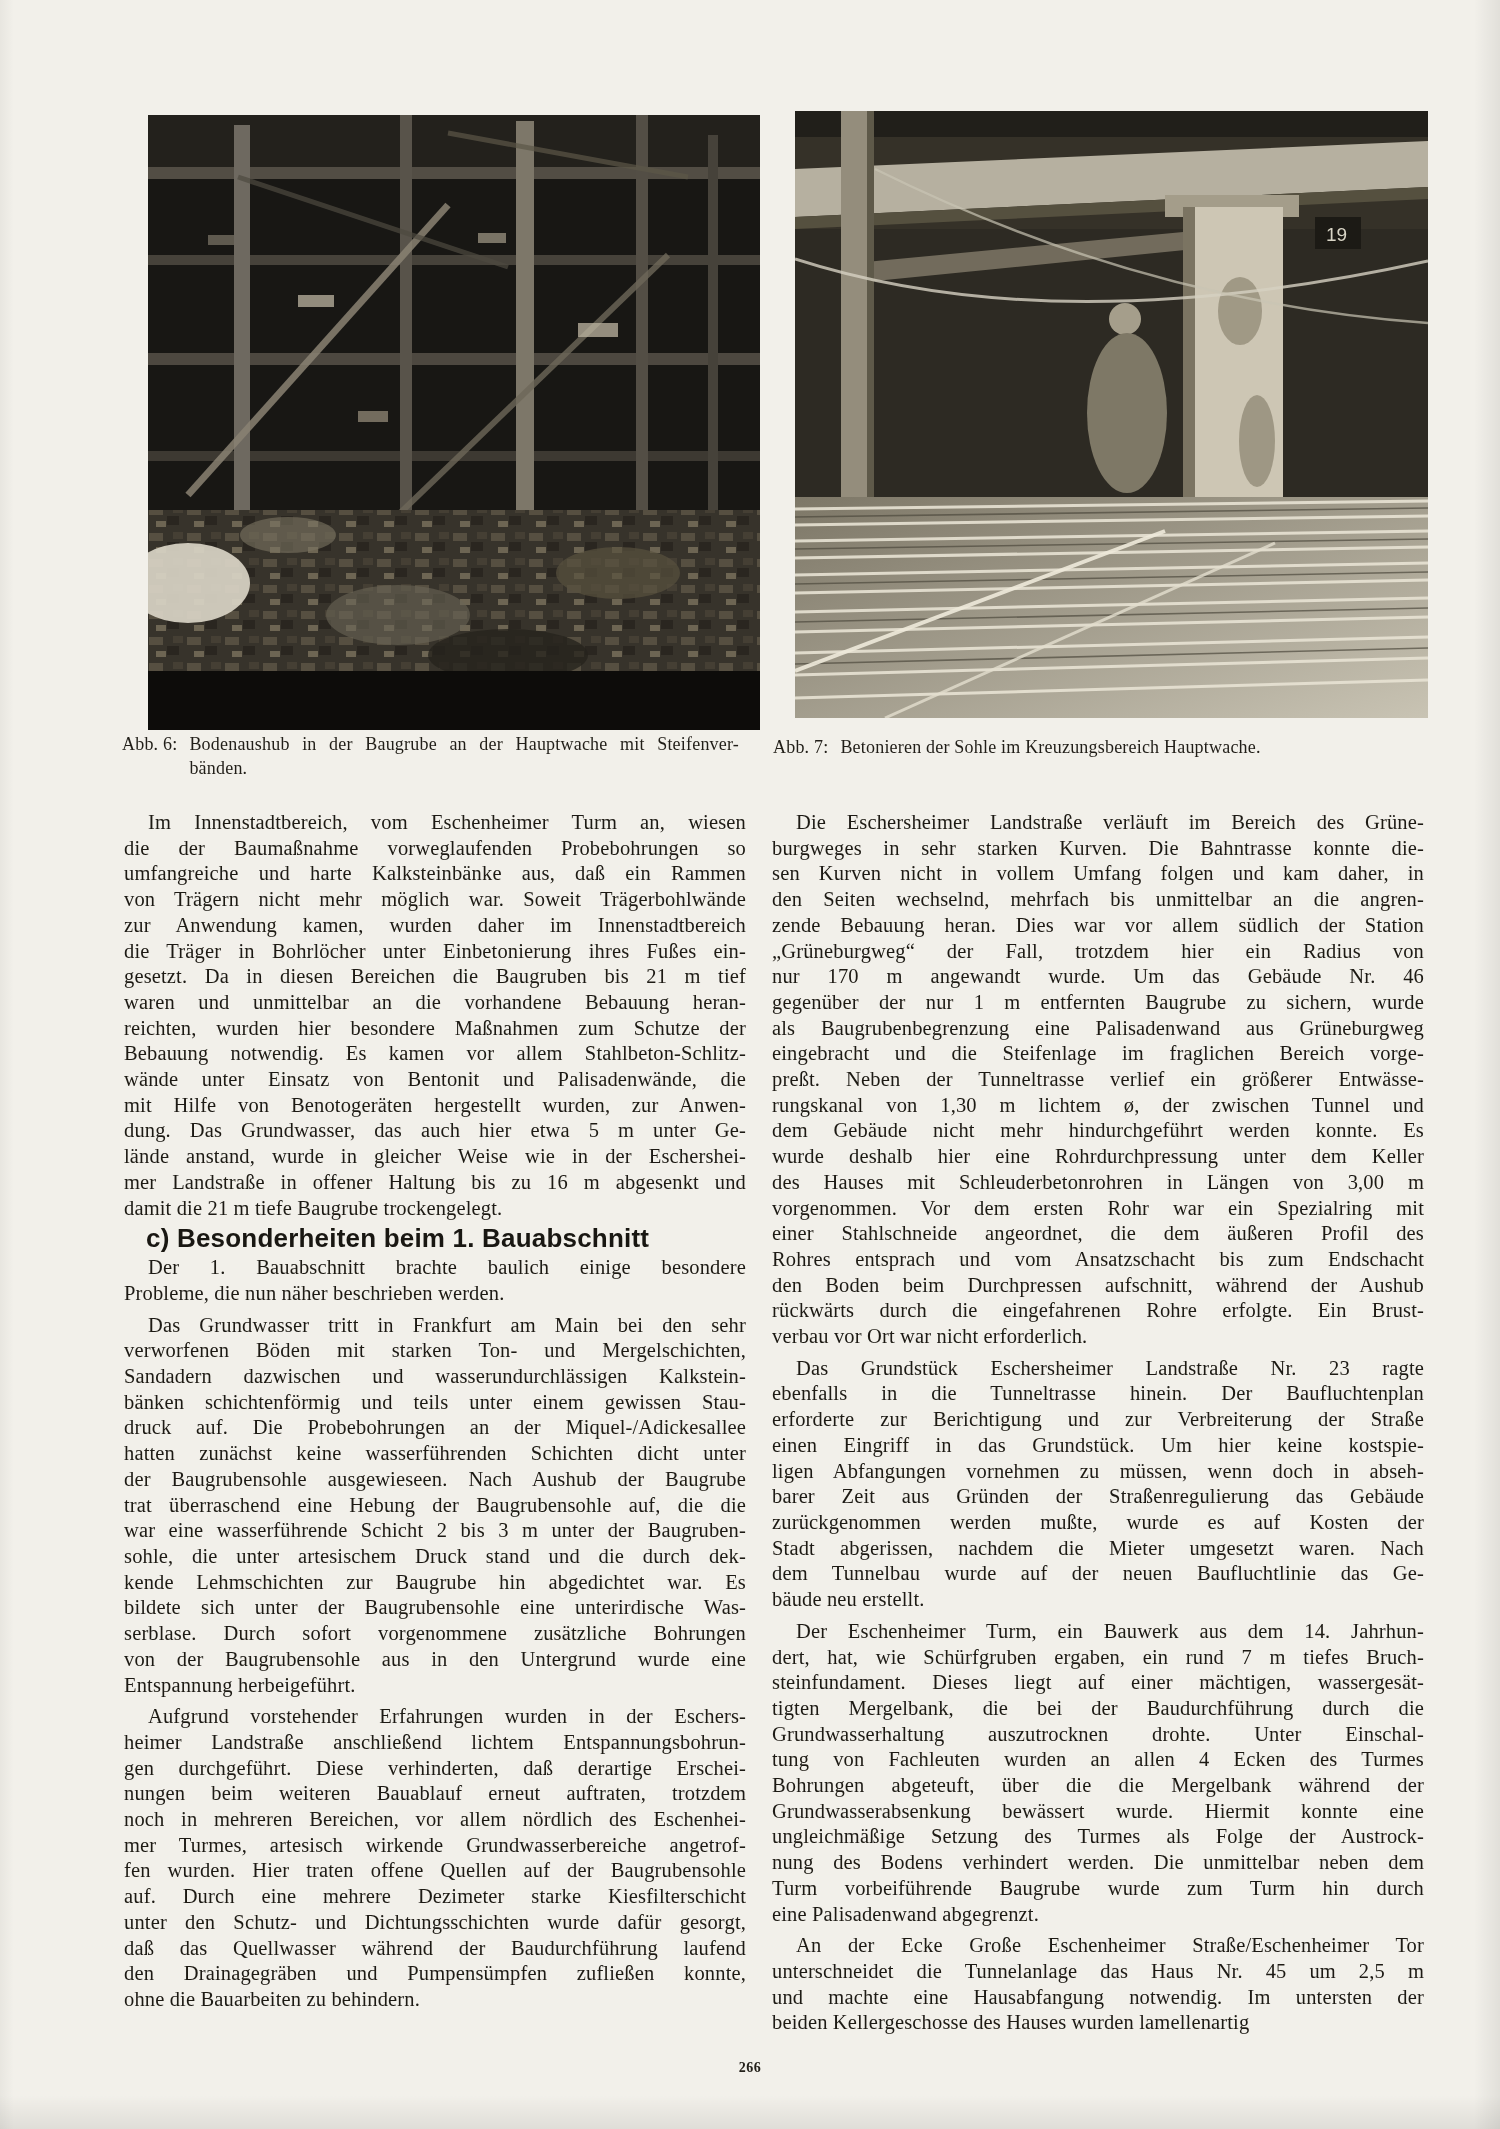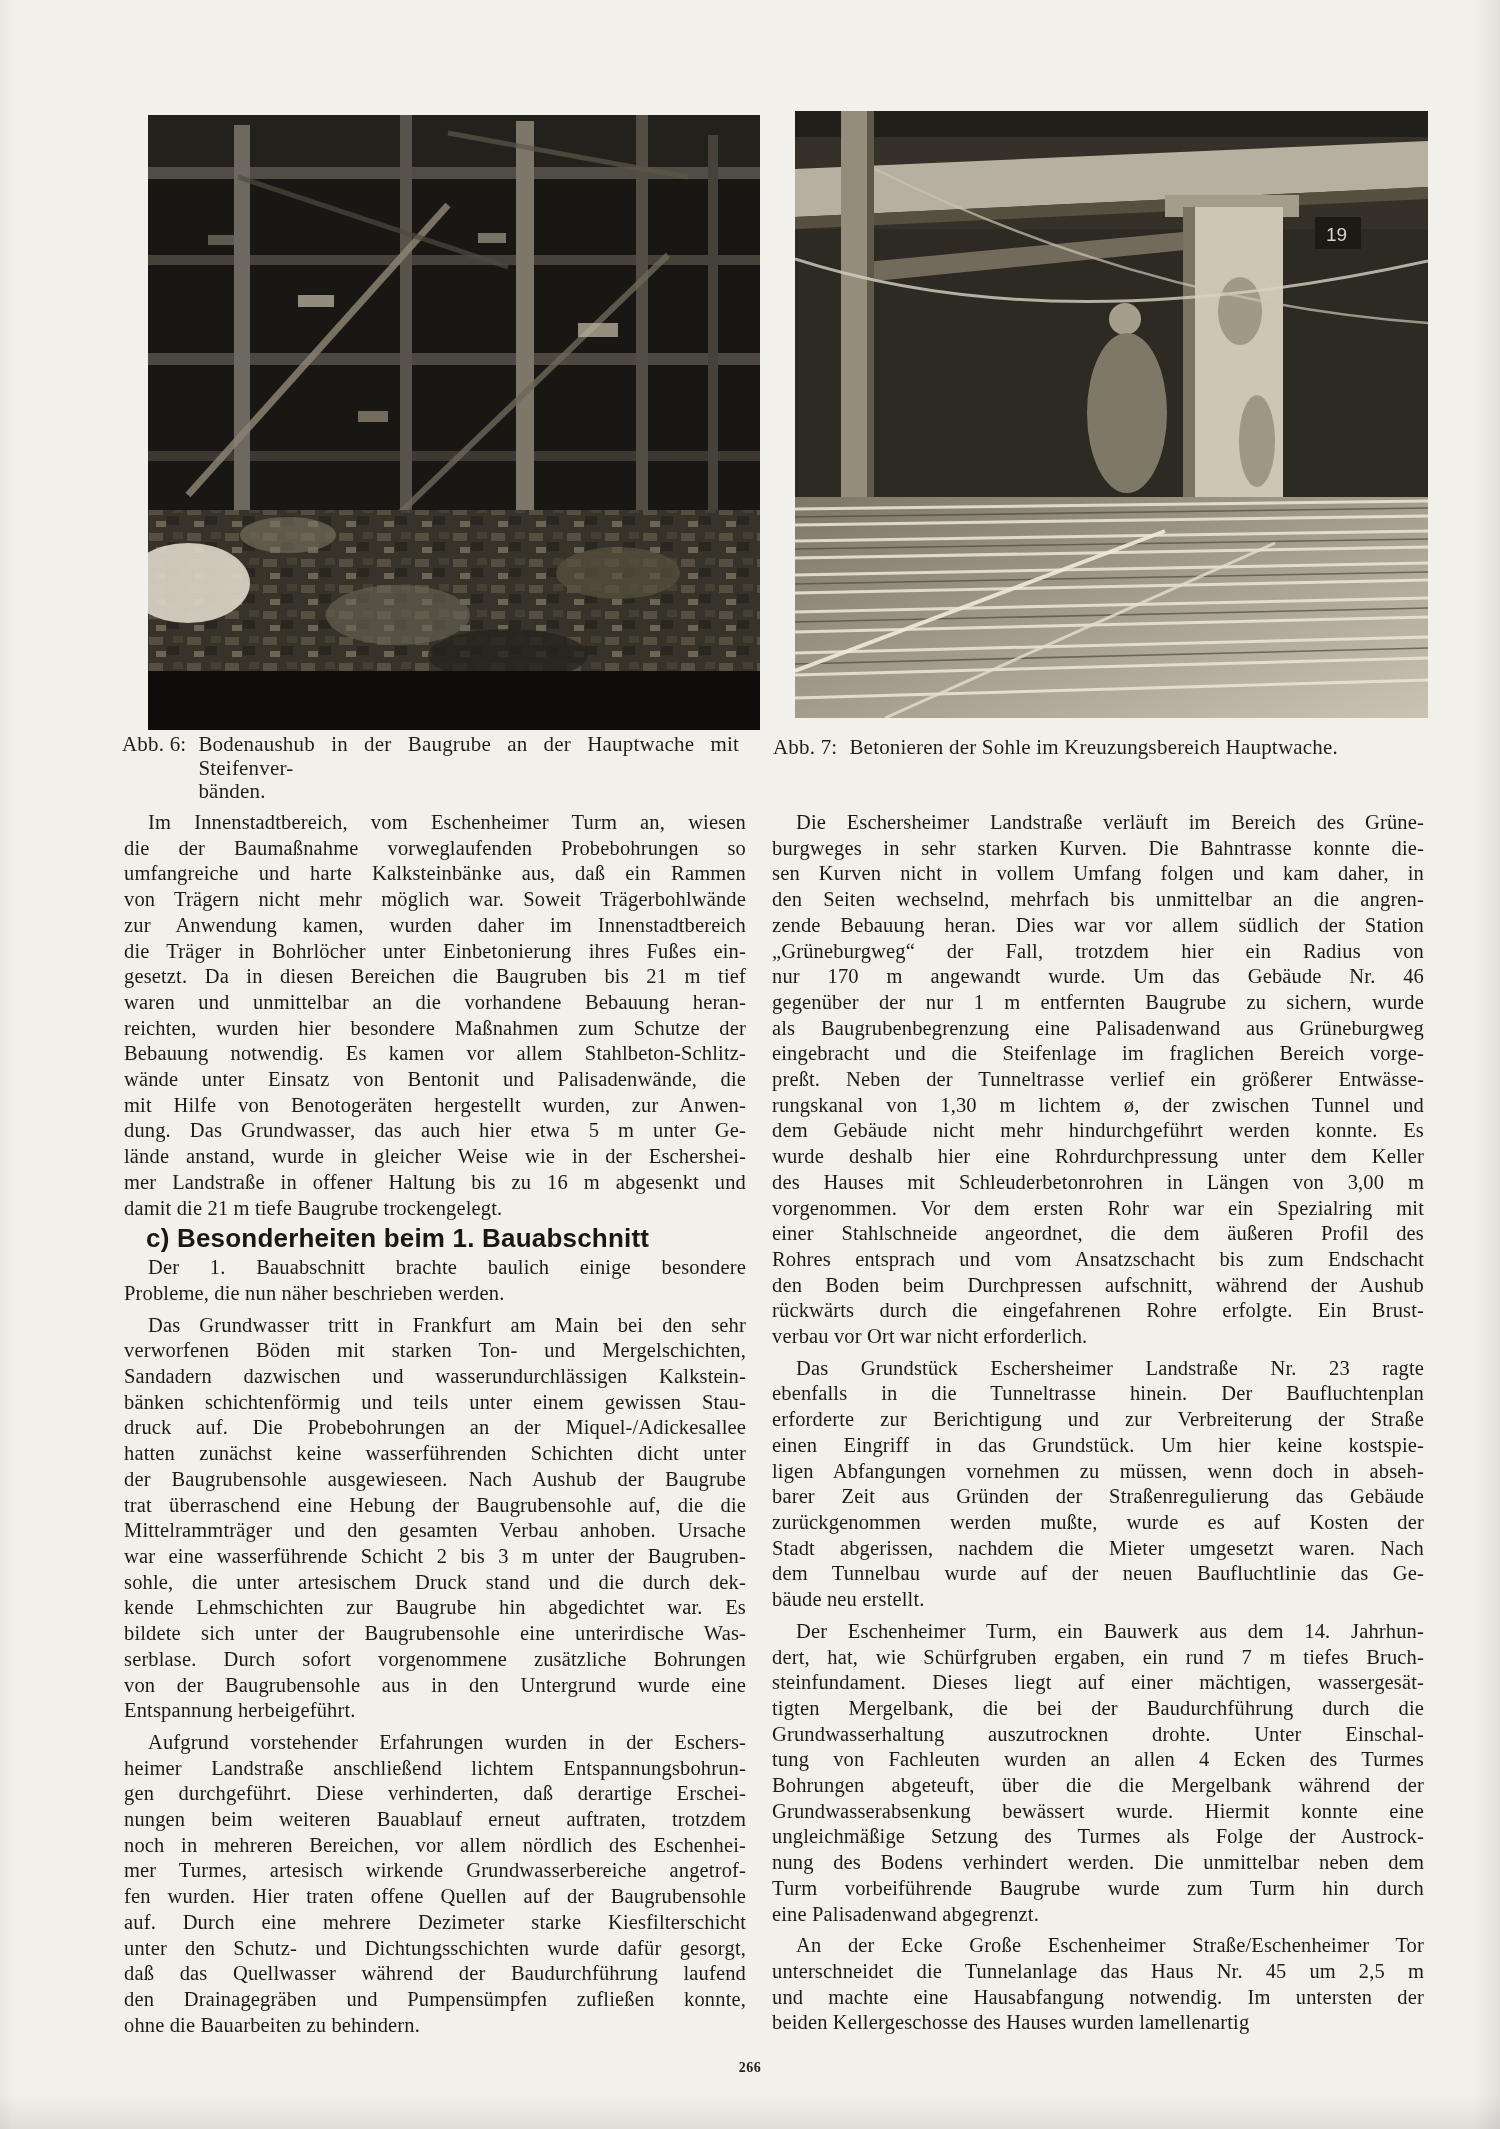--- a/index.html
+++ b/index.html
@@ -16,21 +16,21 @@
       linear-gradient(to top, rgba(0,0,0,0.08), rgba(0,0,0,0) 34px),
       #f2f0ea;
   }
   figure{margin:0;padding:8px;}
   .photo{position:absolute;overflow:hidden;}
   .photo svg{display:block;width:100%;height:100%;}
   .photo-left{left:140px;top:107px;width:612px;height:615px;}
   .photo-right{left:787px;top:103px;width:633px;height:607px;}
 
   .caption{position:absolute;display:flex;align-items:flex-start;
-    font-size:21px;line-height:23.5px;color:#211e18;letter-spacing:.2px;}
+    font-size:18px;line-height:23.5px;color:#211e18;letter-spacing:.2px;}
   .caption-left{left:122px;top:733px;width:617px;}
   .caption-right{left:773px;top:736px;width:648px;}
   .cap-label{flex:none;margin-right:12px;white-space:nowrap;}
   .cap-text{flex:1 1 auto;min-width:0;}
   .cap-line{text-align:justify;text-align-last:justify;}
   .cap-line.last{text-align-last:left;}
 
   .col{position:absolute;top:810px;font-size:20.5px;line-height:25.7px;
     letter-spacing:.15px;color:#1d1a14;}
   .col-left{left:124px;width:622px;}
@@ -193,21 +193,20 @@
       </div>
       <div class="paragraph">
         <div class="tline first">Das Grundwasser tritt in Frankfurt am Main bei den sehr</div>
         <div class="tline">verworfenen Böden mit starken Ton- und Mergelschichten,</div>
         <div class="tline">Sandadern dazwischen und wasserundurchlässigen Kalkstein-</div>
         <div class="tline">bänken schichtenförmig und teils unter einem gewissen Stau-</div>
         <div class="tline">druck auf. Die Probebohrungen an der Miquel-/Adickesallee</div>
         <div class="tline">hatten zunächst keine wasserführenden Schichten dicht unter</div>
         <div class="tline">der Baugrubensohle ausgewieseen. Nach Aushub der Baugrube</div>
         <div class="tline">trat überraschend eine Hebung der Baugrubensohle auf, die die</div>
-        <div class="tline">Mittelrammträger und den gesamten Verbau anhoben. Ursache</div>
         <div class="tline">war eine wasserführende Schicht 2 bis 3 m unter der Baugruben-</div>
         <div class="tline">sohle, die unter artesischem Druck stand und die durch dek-</div>
         <div class="tline">kende Lehmschichten zur Baugrube hin abgedichtet war. Es</div>
         <div class="tline">bildete sich unter der Baugrubensohle eine unterirdische Was-</div>
         <div class="tline">serblase. Durch sofort vorgenommene zusätzliche Bohrungen</div>
         <div class="tline">von der Baugrubensohle aus in den Untergrund wurde eine</div>
         <div class="tline last">Entspannung herbeigeführt.</div>
       </div>
       <div class="paragraph">
         <div class="tline first">Aufgrund vorstehender Erfahrungen wurden in der Eschers-</div>

